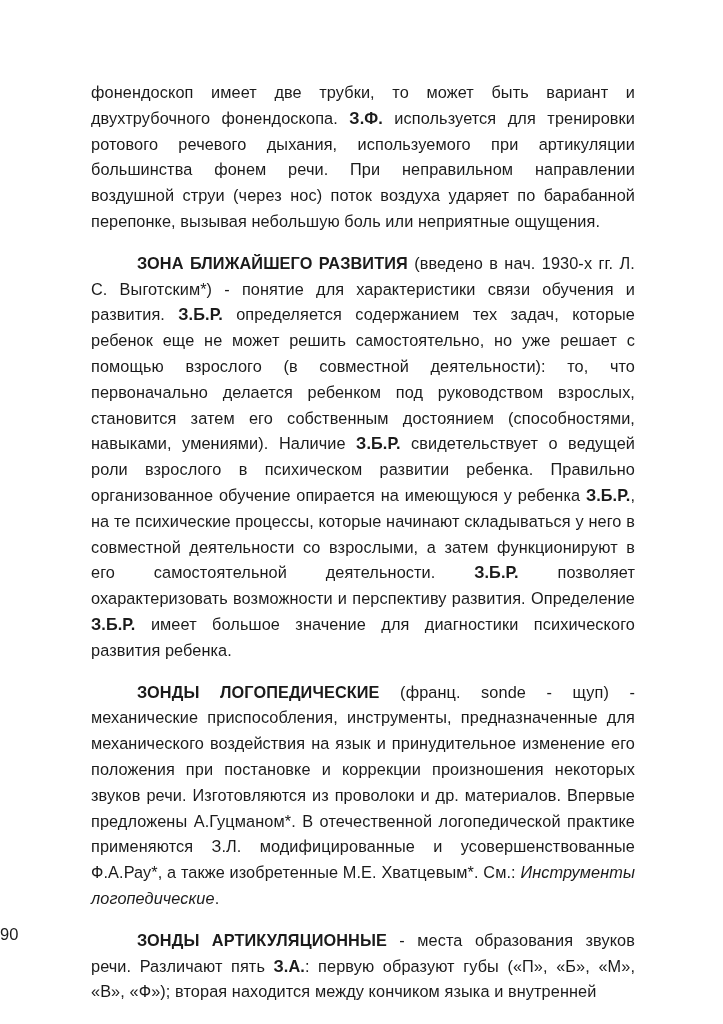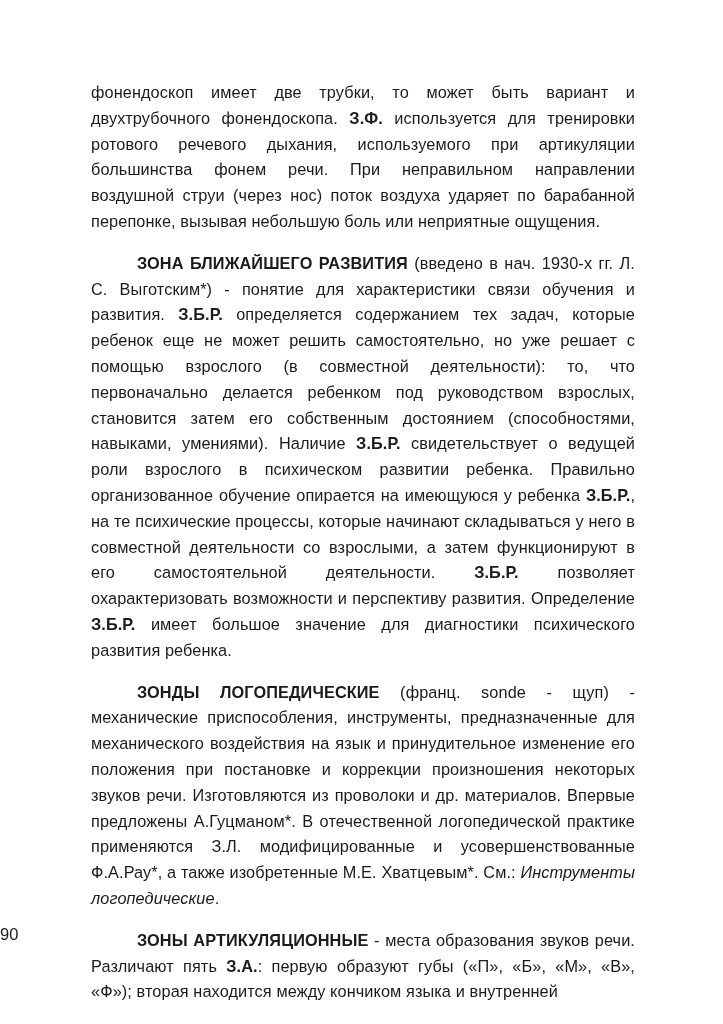--- a/index.html
+++ b/index.html
@@ -49,16 +49,16 @@
   }
 </style>
 </head>
 <body>
 
 <div class="page">
   <div class="page-body">
       <p><span>фонендоскоп имеет две трубки, то может быть вариант и двухтрубочного фонендоскопа. </span><span class="bold">З.Ф.</span><span> используется для тренировки ротового речевого дыхания, используемого при артикуляции большинства фонем речи. При неправильном направлении воздушной струи (через нос) поток воздуха ударяет по барабанной перепонке, вызывая небольшую боль или неприятные ощущения.</span></p>
       <p class="indent"><span class="bold">ЗОНА БЛИЖАЙШЕГО РАЗВИТИЯ</span><span> (введено в нач. 1930-х гг. Л. С. Выготским*) - понятие  для характеристики связи обучения и развития. </span><span class="bold">З.Б.Р.</span><span> определяется содержанием тех задач, которые ребенок еще не может решить самостоятельно, но уже решает с помощью взрослого (в совместной деятельности): то, что первоначально делается ребенком под руководством взрослых, становится затем его собственным достоянием (способностями, навыками, умениями). Наличие </span><span class="bold">З.Б.Р.</span><span> свидетельствует о ведущей роли взрослого в психическом развитии ребенка. Правильно организованное обучение опирается на имеющуюся у ребенка </span><span class="bold">З.Б.Р.</span><span>, на те психические процессы, которые начинают складываться у него в совместной деятельности со взрослыми, а затем функционируют в его самостоятельной деятельности. </span><span class="bold">З.Б.Р.</span><span> позволяет охарактеризовать возможности и перспективу развития. Определение </span><span class="bold">З.Б.Р.</span><span> имеет большое значение для диагностики психического развития ребенка.</span></p>
       <p class="indent"><span class="bold">ЗОНДЫ ЛОГОПЕДИЧЕСКИЕ</span><span> (франц. sonde - щуп) - механические приспособления, инструменты, предназначенные для механического воздействия на язык и принудительное изменение его положения при постановке и коррекции произношения некоторых звуков речи. Изготовляются из проволоки и др. материалов. Впервые предложены А.Гуцманом*. В отечественной логопедической практике применяются З.Л. модифицированные и усовершенствованные Ф.А.Рау*, а также изобретенные М.Е. Хватцевым*. См.: </span><span class="italic">Инструменты логопедические</span><span>.</span></p>
-      <p class="indent"><span class="bold">ЗОНЫ АРТИКУЛЯЦИОННЫЕ</span><span> - места образования звуков речи. Различают пять </span><span class="bold">З.А.</span><span>: первую образуют губы («П», «Б», «М», «В», «Ф»); вторая находится между кончиком языка и внутренней</span></p>
+      <p class="indent"><span class="bold">ЗОНДЫ АРТИКУЛЯЦИОННЫЕ</span><span> - места образования звуков речи. Различают пять </span><span class="bold">З.А.</span><span>: первую образуют губы («П», «Б», «М», «В», «Ф»); вторая находится между кончиком языка и внутренней</span></p>
     </div>
   <div class="page-number">90</div>
 </div>
 
 </body></html>

